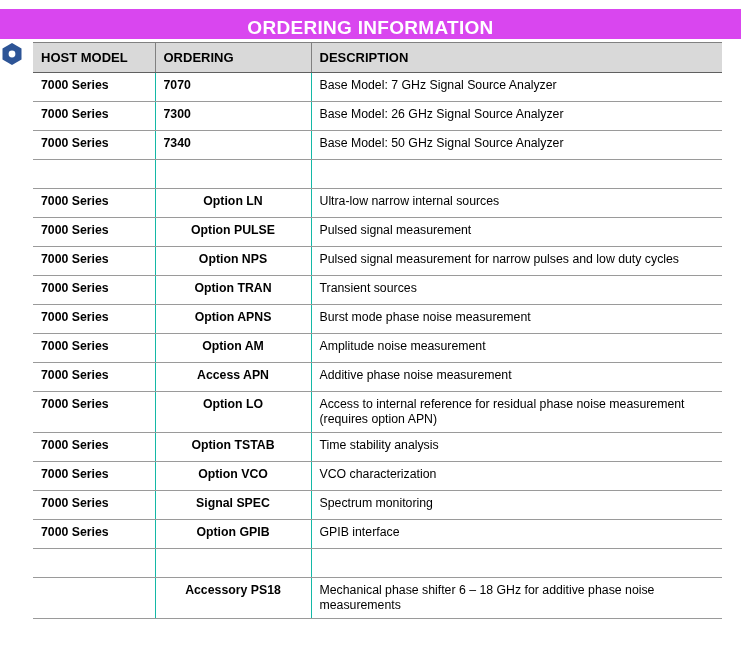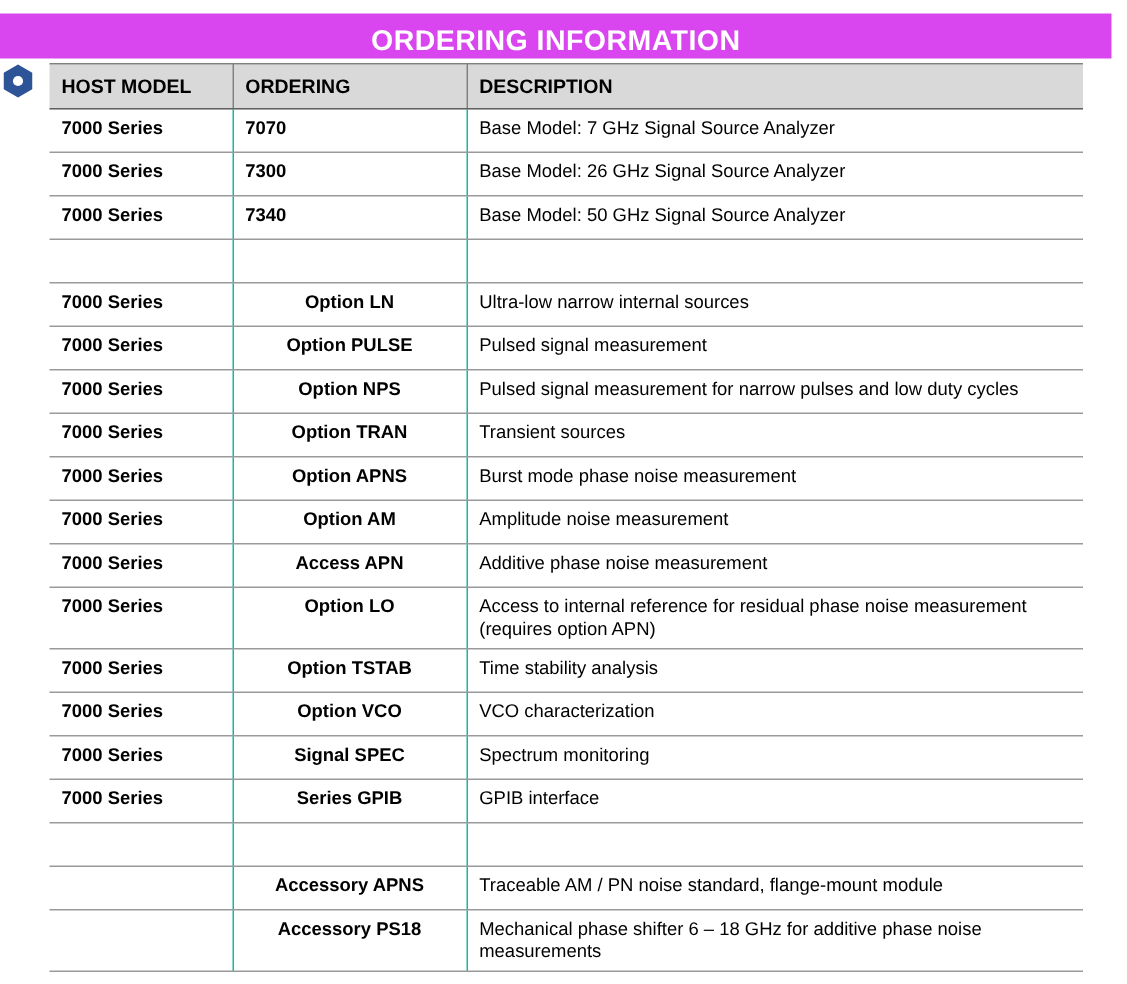--- a/index.html
+++ b/index.html
@@ -207,32 +207,27 @@
         <td class="prod center">Option VCO</td>
         <td class="desc">VCO characterization</td>
       </tr>
       <tr>
         <td class="host">7000 Series</td>
         <td class="prod center">Signal SPEC</td>
         <td class="desc">Spectrum monitoring</td>
       </tr>
       <tr>
         <td class="host">7000 Series</td>
-        <td class="prod center">Series GPIB</td>
+        <td class="prod center">Option GPIB</td>
         <td class="desc">GPIB interface</td>
       </tr>
       <tr class="spacer">
         <td></td>
         <td class="gapline"></td>
         <td></td>
-      </tr>
-      <tr>
-        <td class="host"></td>
-        <td class="prod center">Accessory APNS</td>
-        <td class="desc">Traceable AM / PN noise standard, flange-mount module</td>
       </tr>
       <tr class="last-row">
         <td class="host"></td>
         <td class="prod center">Accessory PS18</td>
         <td class="desc">Mechanical phase shifter 6 – 18 GHz for additive phase noise measurements</td>
       </tr>
     </tbody>
 </table>
 
 </body></html>

